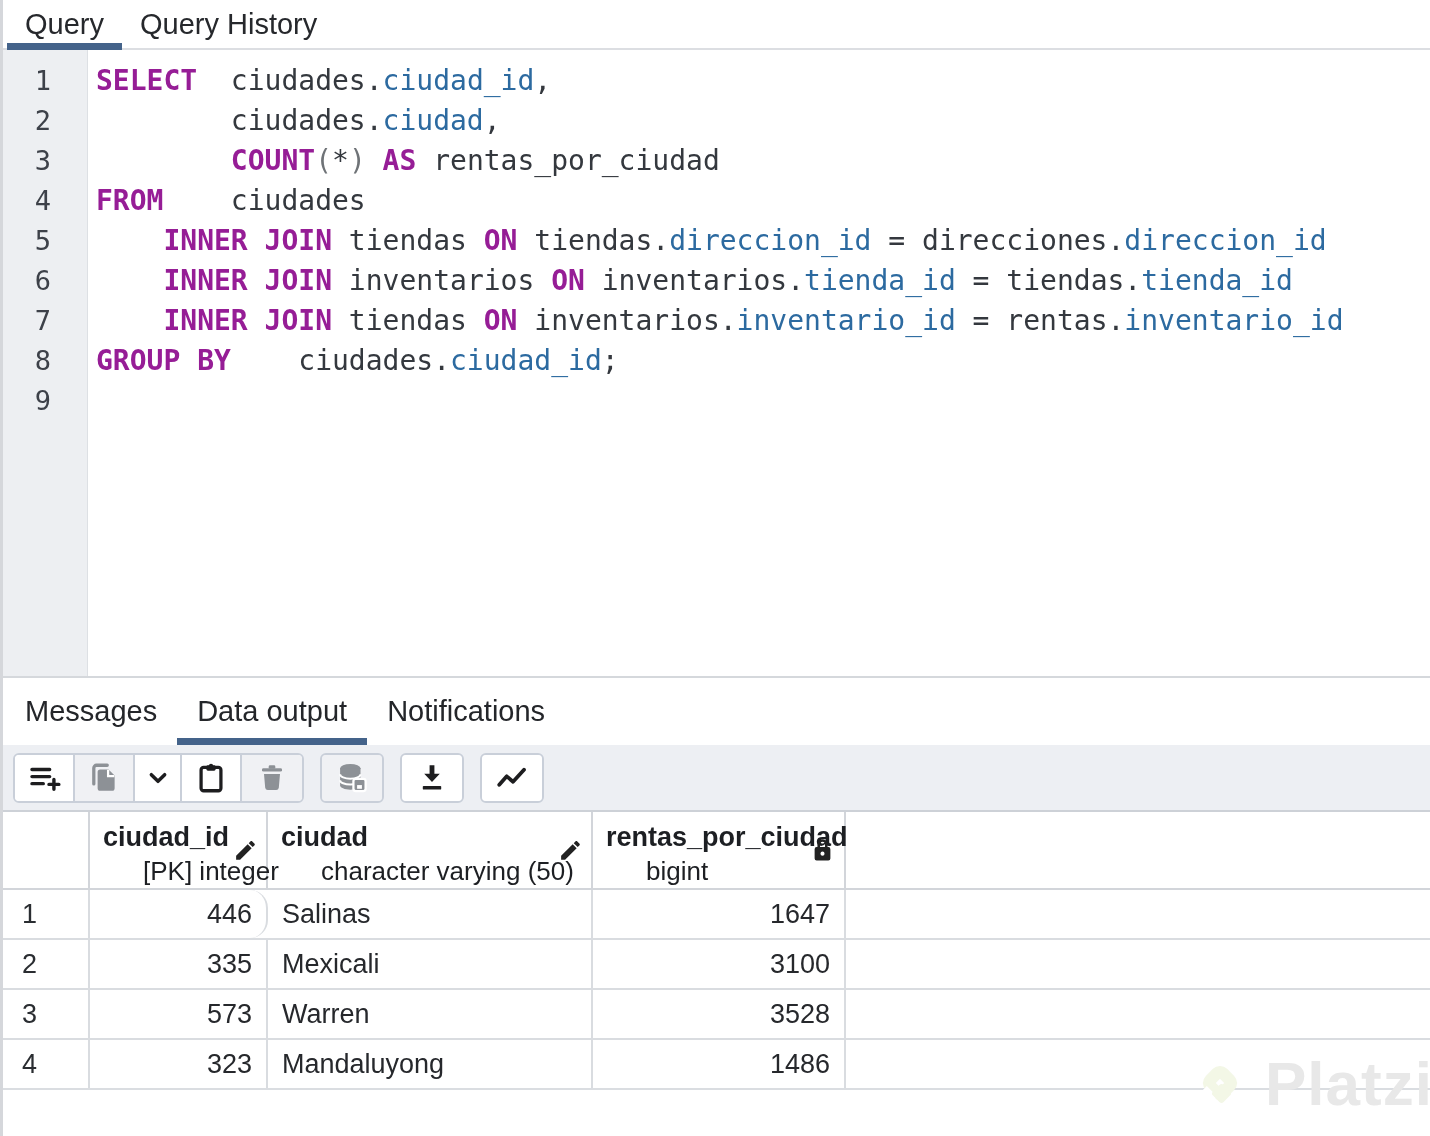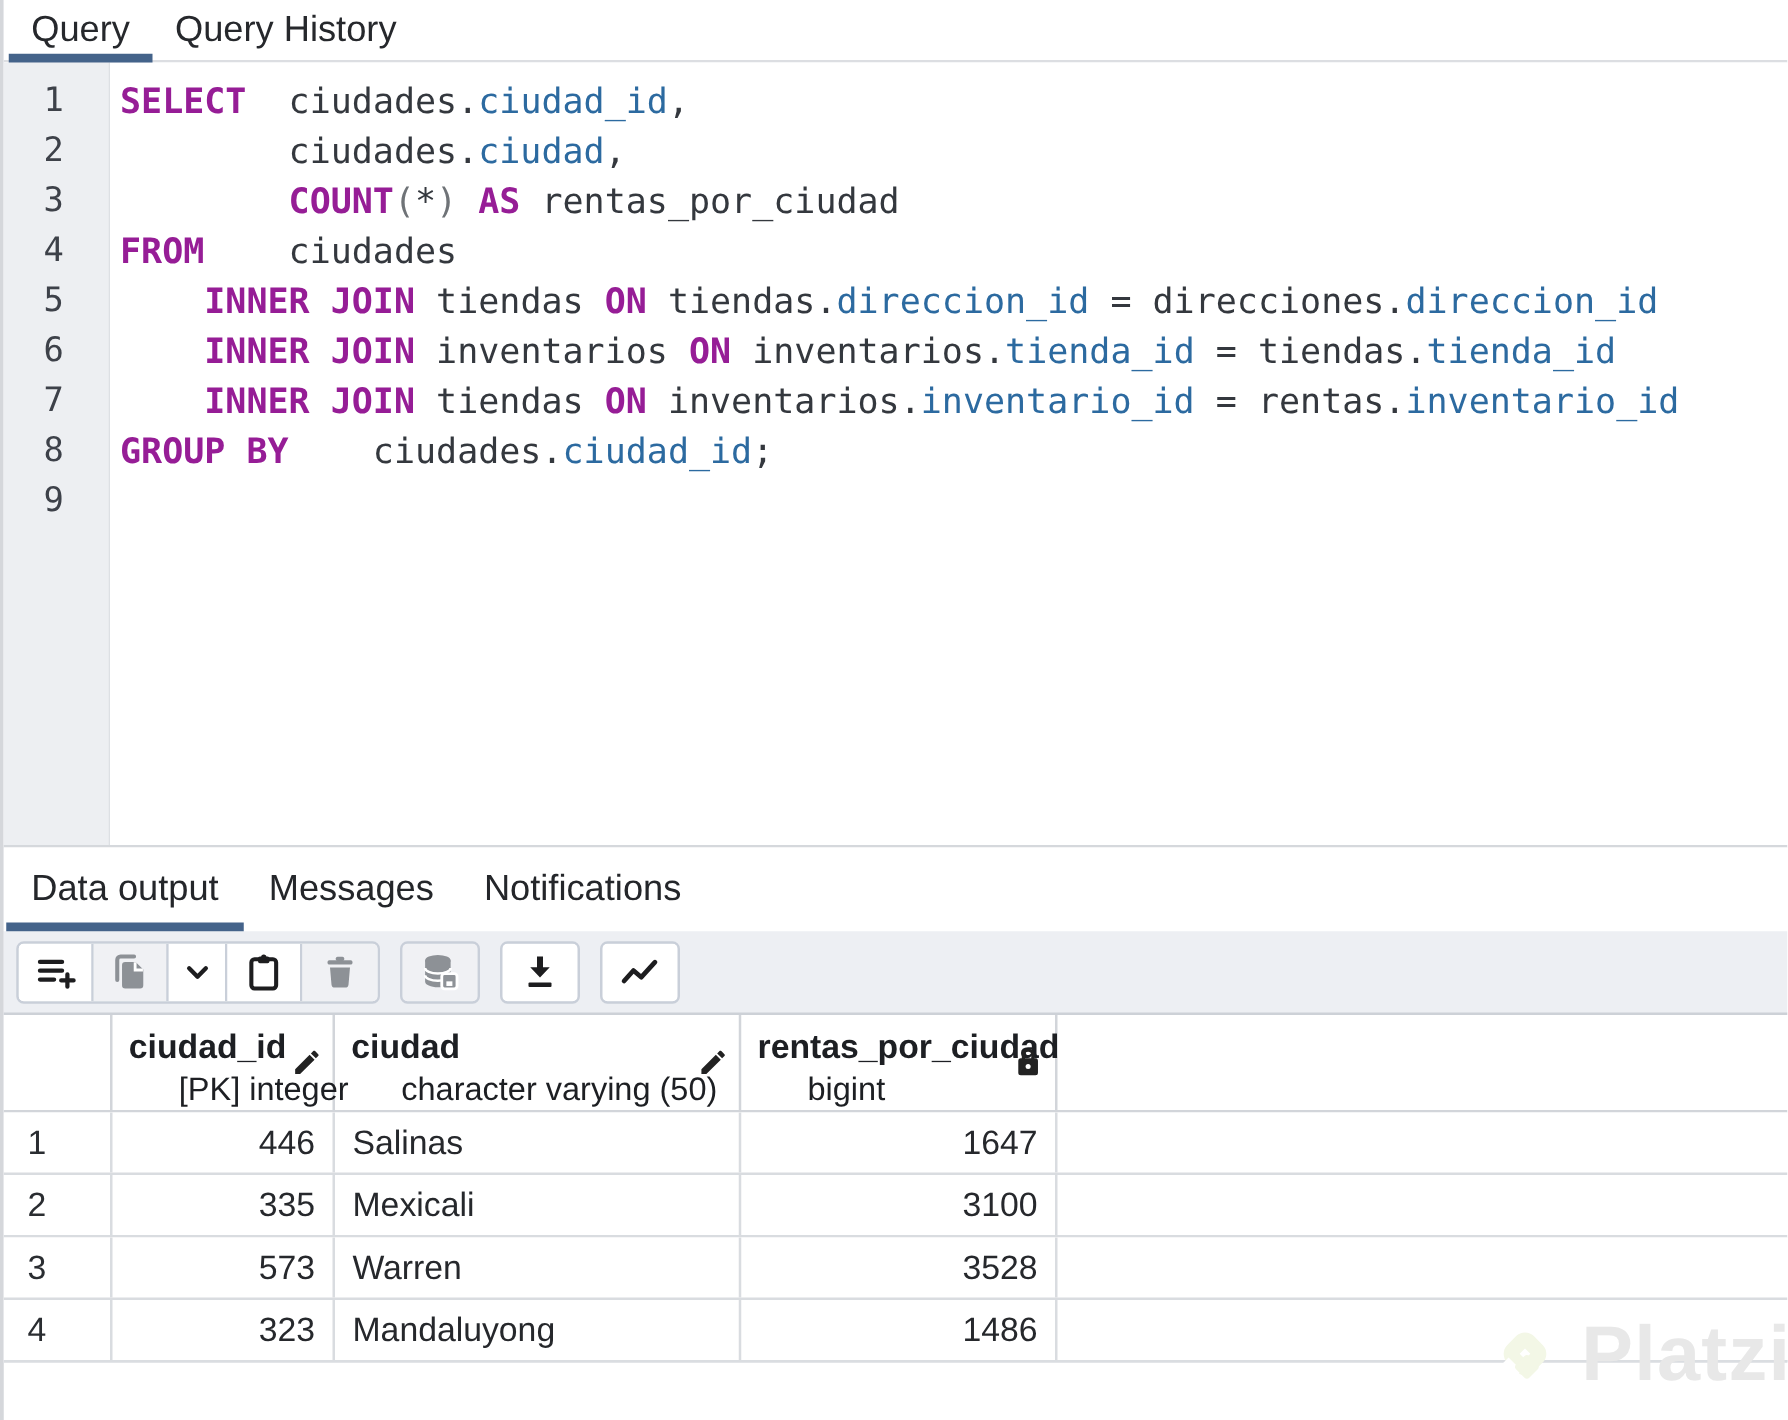--- a/index.html
+++ b/index.html
@@ -86,25 +86,25 @@
         <div class="code-line"><span class="tk-pl">        </span><span class="tk-kw">COUNT</span><span class="tk-br">(</span><span class="tk-pl">*</span><span class="tk-br">)</span><span class="tk-pl"> </span><span class="tk-kw">AS</span><span class="tk-pl"> rentas_por_ciudad</span></div>
         <div class="code-line"><span class="tk-kw">FROM</span><span class="tk-pl">    ciudades</span></div>
         <div class="code-line"><span class="tk-pl">    </span><span class="tk-kw">INNER JOIN</span><span class="tk-pl"> tiendas </span><span class="tk-kw">ON</span><span class="tk-pl"> tiendas.</span><span class="tk-col">direccion_id</span><span class="tk-pl"> = direcciones.</span><span class="tk-col">direccion_id</span></div>
         <div class="code-line"><span class="tk-pl">    </span><span class="tk-kw">INNER JOIN</span><span class="tk-pl"> inventarios </span><span class="tk-kw">ON</span><span class="tk-pl"> inventarios.</span><span class="tk-col">tienda_id</span><span class="tk-pl"> = tiendas.</span><span class="tk-col">tienda_id</span></div>
         <div class="code-line"><span class="tk-pl">    </span><span class="tk-kw">INNER JOIN</span><span class="tk-pl"> tiendas </span><span class="tk-kw">ON</span><span class="tk-pl"> inventarios.</span><span class="tk-col">inventario_id</span><span class="tk-pl"> = rentas.</span><span class="tk-col">inventario_id</span></div>
         <div class="code-line"><span class="tk-kw">GROUP BY</span><span class="tk-pl">    ciudades.</span><span class="tk-col">ciudad_id</span><span class="tk-pl">;</span></div>
       </div>
   </div>
 
   <div class="results-tabbar">
+    <div class="rtab">
+      <span>Messages</span>
+    </div>
     <div class="rtab active">
       <span>Data output</span>
-    </div>
-    <div class="rtab">
-      <span>Messages</span>
     </div>
     <div class="rtab">
       <span>Notifications</span>
     </div>
   </div>
 
   <div class="toolbar" id="toolbar">
       <div class="tb-group">
         <button class="tb-btn">
           <svg width="34" height="34" viewBox="0 0 24 24" fill="none" stroke="currentColor" stroke-width="2.4" stroke-linecap="round">
@@ -189,21 +189,21 @@
         <div class="g-htype">bigint</div>
         <span class="g-hicon"><svg width="27" height="27" viewBox="0 0 24 24" fill="currentColor">
             <path d="M12 2a4.5 4.5 0 0 0-4.5 4.5V9H6.8A1.8 1.8 0 0 0 5 10.8v8.4A1.8 1.8 0 0 0 6.8 21h10.4a1.8 1.8 0 0 0 1.8-1.8v-8.4A1.8 1.8 0 0 0 17.2 9h-.7V6.5A4.5 4.5 0 0 0 12 2zm-2.2 4.5a2.2 2.2 0 0 1 4.4 0V9H9.8V6.5z"></path>
             <circle cx="12" cy="14.8" r="1.8" fill="#fff"></circle>
           </svg></span>
       </div>
     </div>
   <div id="grid-rows">
       <div class="g-row">
         <div class="g-cell rownum">1</div>
-        <div class="g-cell right" style="width: 178px;">446</div>
+        <div class="g-cell right" style="width: 178px; border-radius: 18px;">446</div>
         <div class="g-cell" style="width: 325px;">Salinas</div>
         <div class="g-cell right" style="width: 253px;">1647</div>
       </div>
       <div class="g-row">
         <div class="g-cell rownum">2</div>
         <div class="g-cell right" style="width: 178px;">335</div>
         <div class="g-cell" style="width: 325px;">Mexicali</div>
         <div class="g-cell right" style="width: 253px;">3100</div>
       </div>
       <div class="g-row">

